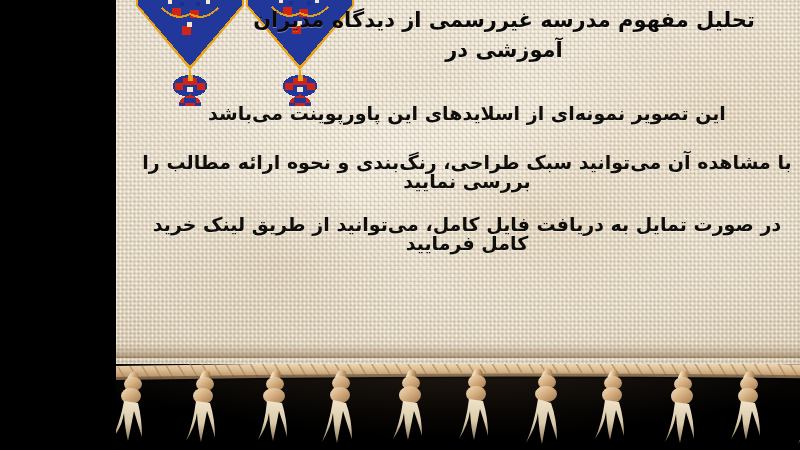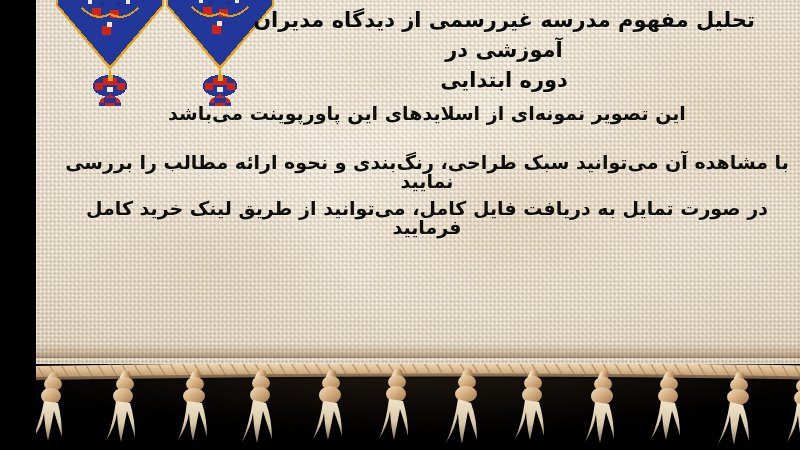--- a/index.html
+++ b/index.html
@@ -4,21 +4,21 @@
 <title>PowerPoint Slide Preview</title>
 <style>
   html, body {
     margin: 0;
     padding: 0;
     background: #000;
   }
 
   .slide {
     position: relative;
-    width: 764px;
+    width: 684px;
     height: 450px;
     overflow: hidden;
     background-color: #f0abfc;
     font-family: "DejaVu Sans", "Liberation Sans", sans-serif;
     direction: rtl;
   }
 
   
   .canvas-ground {
     position: absolute;
@@ -122,21 +122,21 @@
   .body-line {
     font-size: 19px;
     font-weight: bold;
     line-height: 1.0;
     color: #100e0b;
     margin: 0 0 26px 0;
     text-shadow: 0 1px 0 rgba(255,255,255,0.30);
   }
   .body-line:last-child { margin-bottom: 0; }
   .body-line.l1 { margin-bottom: 30px; }
-  .body-line.l2 { margin-bottom: 8px; }
+  .body-line.l2 { margin-bottom: 24px; }
 
   
   .fringe-zone {
     position: absolute;
     left: 0;
     right: 0;
     bottom: 0;
     height: 86px;
     background: #050403;
     overflow: hidden;
@@ -349,21 +349,20 @@
       </g>
       <line x1="56" y1="112" x2="56" y2="120" stroke="#e8a317" stroke-width="2"></line>
       <line x1="56" y1="136" x2="56" y2="140" stroke="#cf2418" stroke-width="2"></line>
     </svg>
   </div>
 
   <div class="text-layer">
 
     <div class="slide-title">
       <div>تحلیل مفهوم مدرسه غیررسمی از دیدگاه مدیران آموزشی در</div>
-      <div>دوره ابتدایی</div>
     </div>
 
     <div class="body-block">
       <p class="body-line l1">این تصویر نمونه‌ای از اسلایدهای این پاورپوینت می‌باشد</p>
       <p class="body-line l2">با مشاهده آن می‌توانید سبک طراحی، رنگ‌بندی و نحوه ارائه مطالب را بررسی نمایید</p>
       <p class="body-line l3">در صورت تمایل به دریافت فایل کامل، می‌توانید از طریق لینک خرید کامل فرمایید</p>
     </div>
 
   </div>
 

